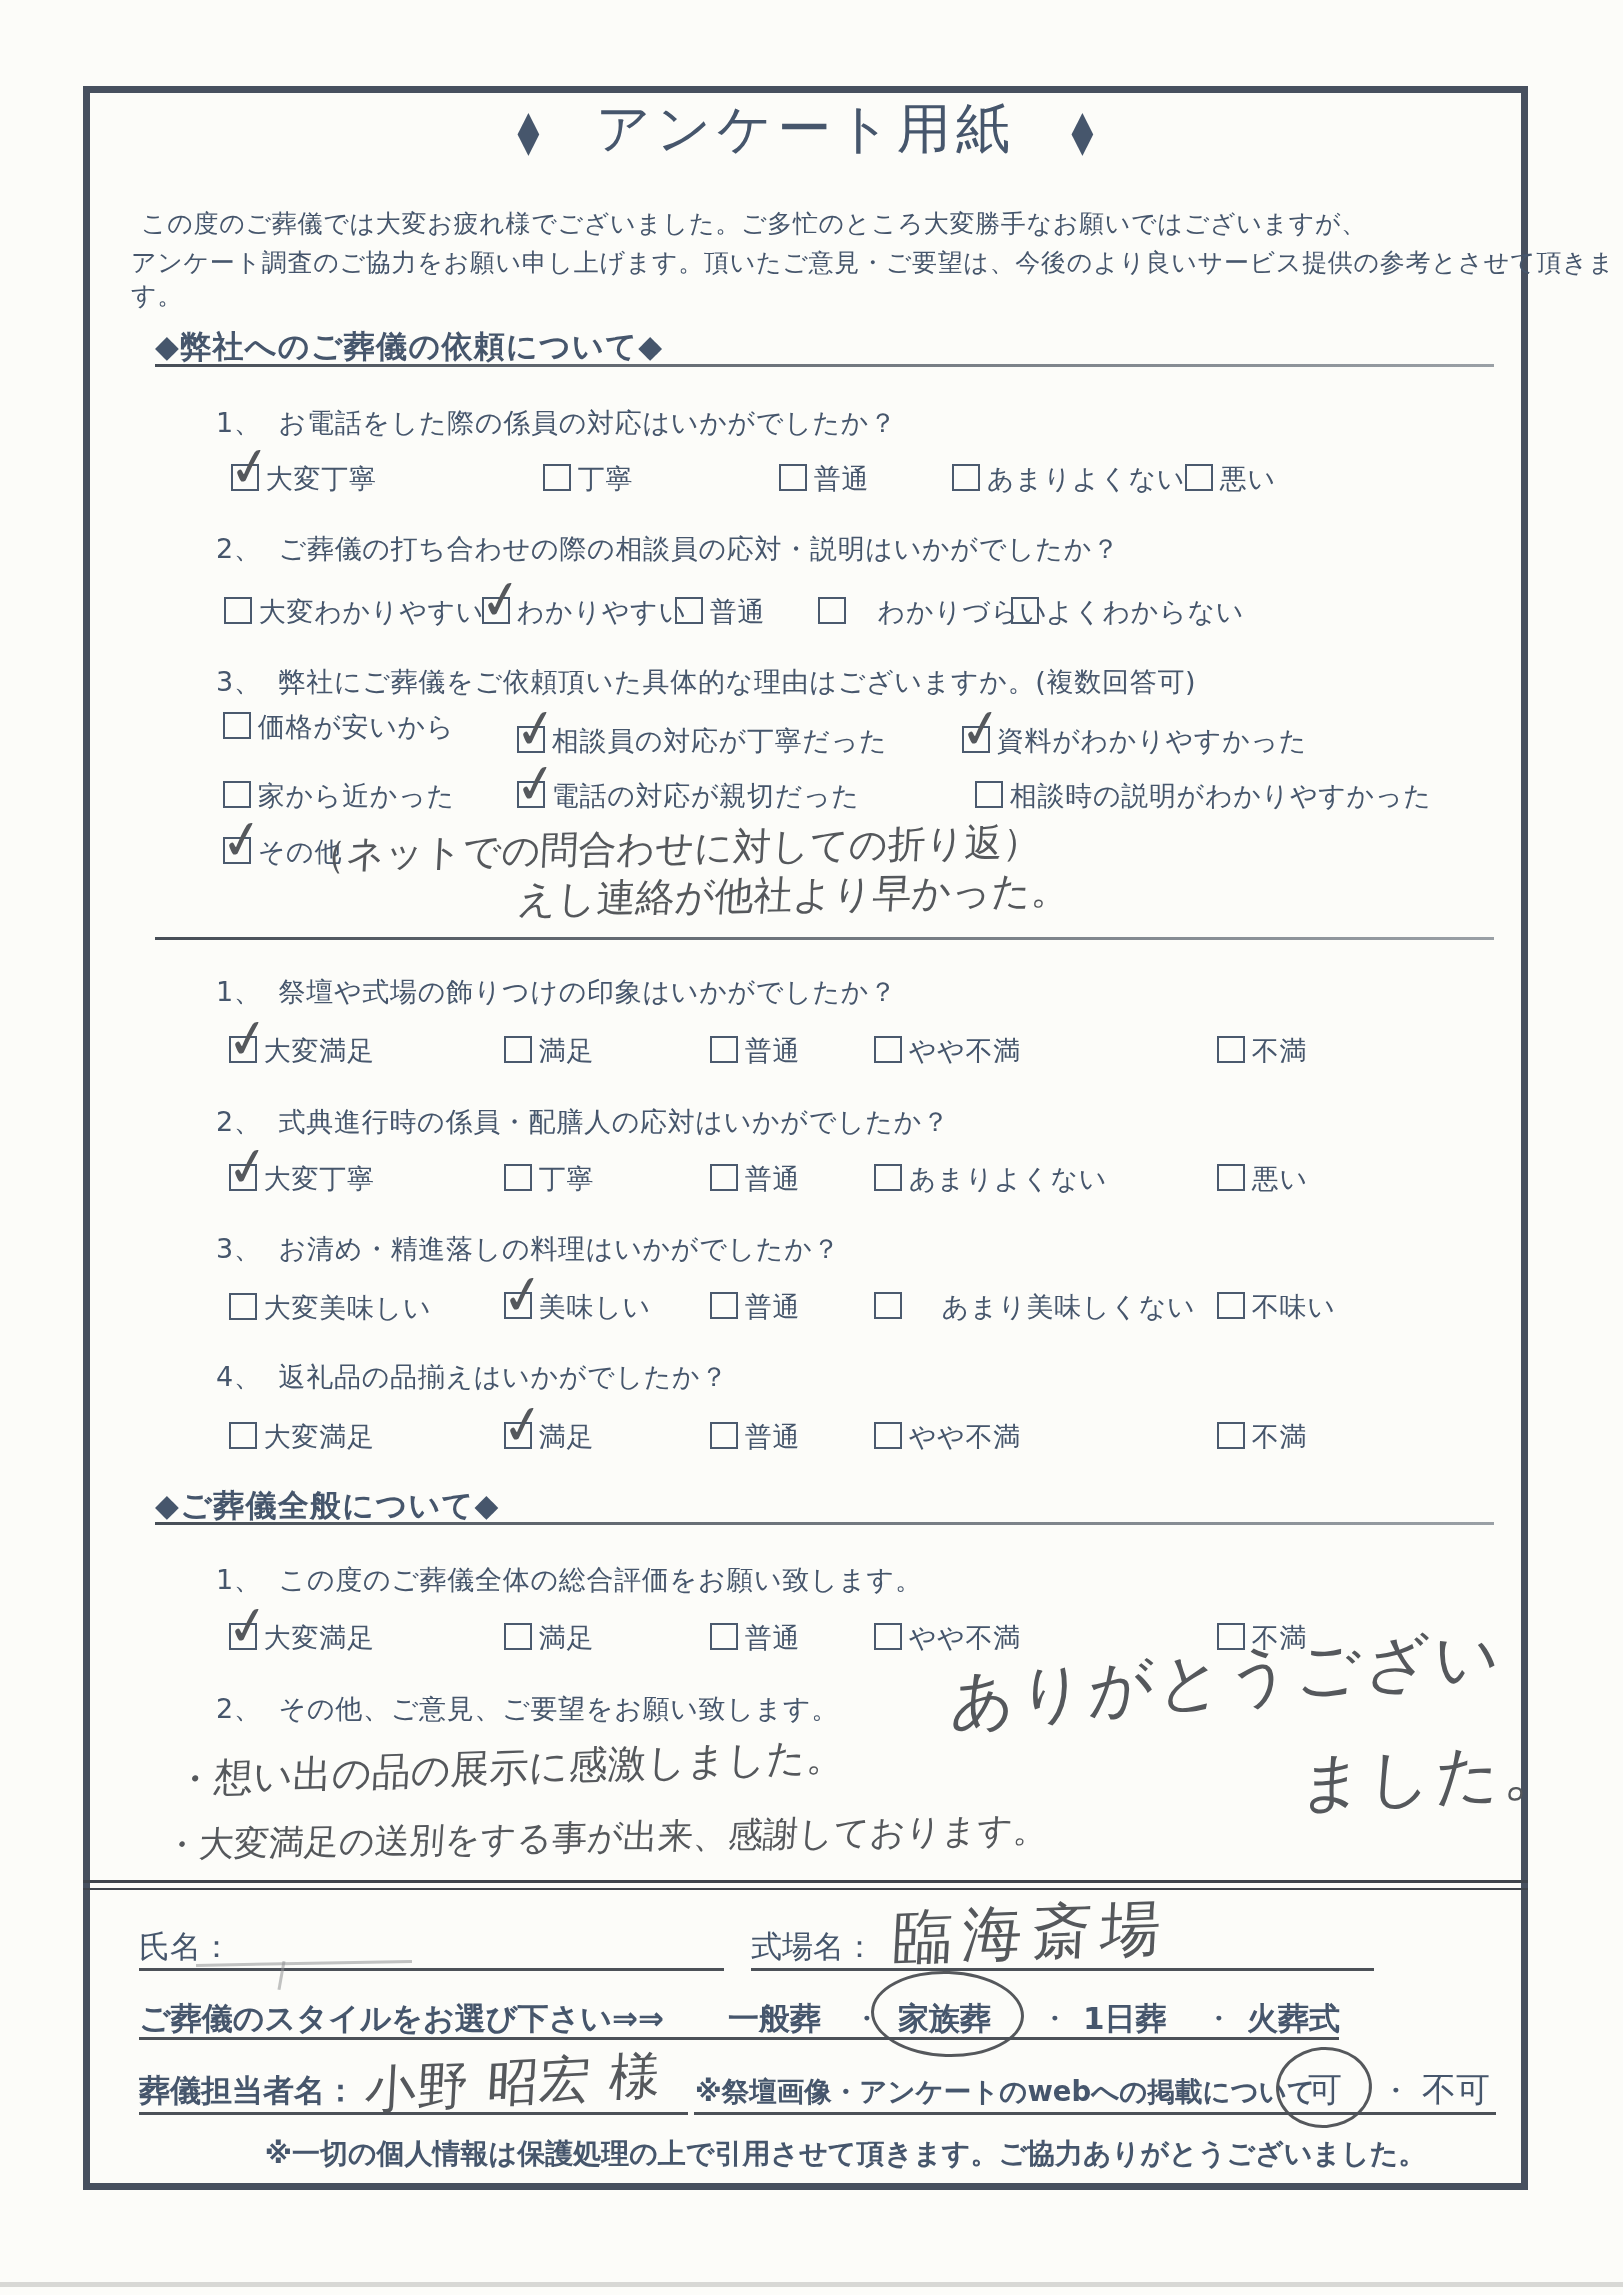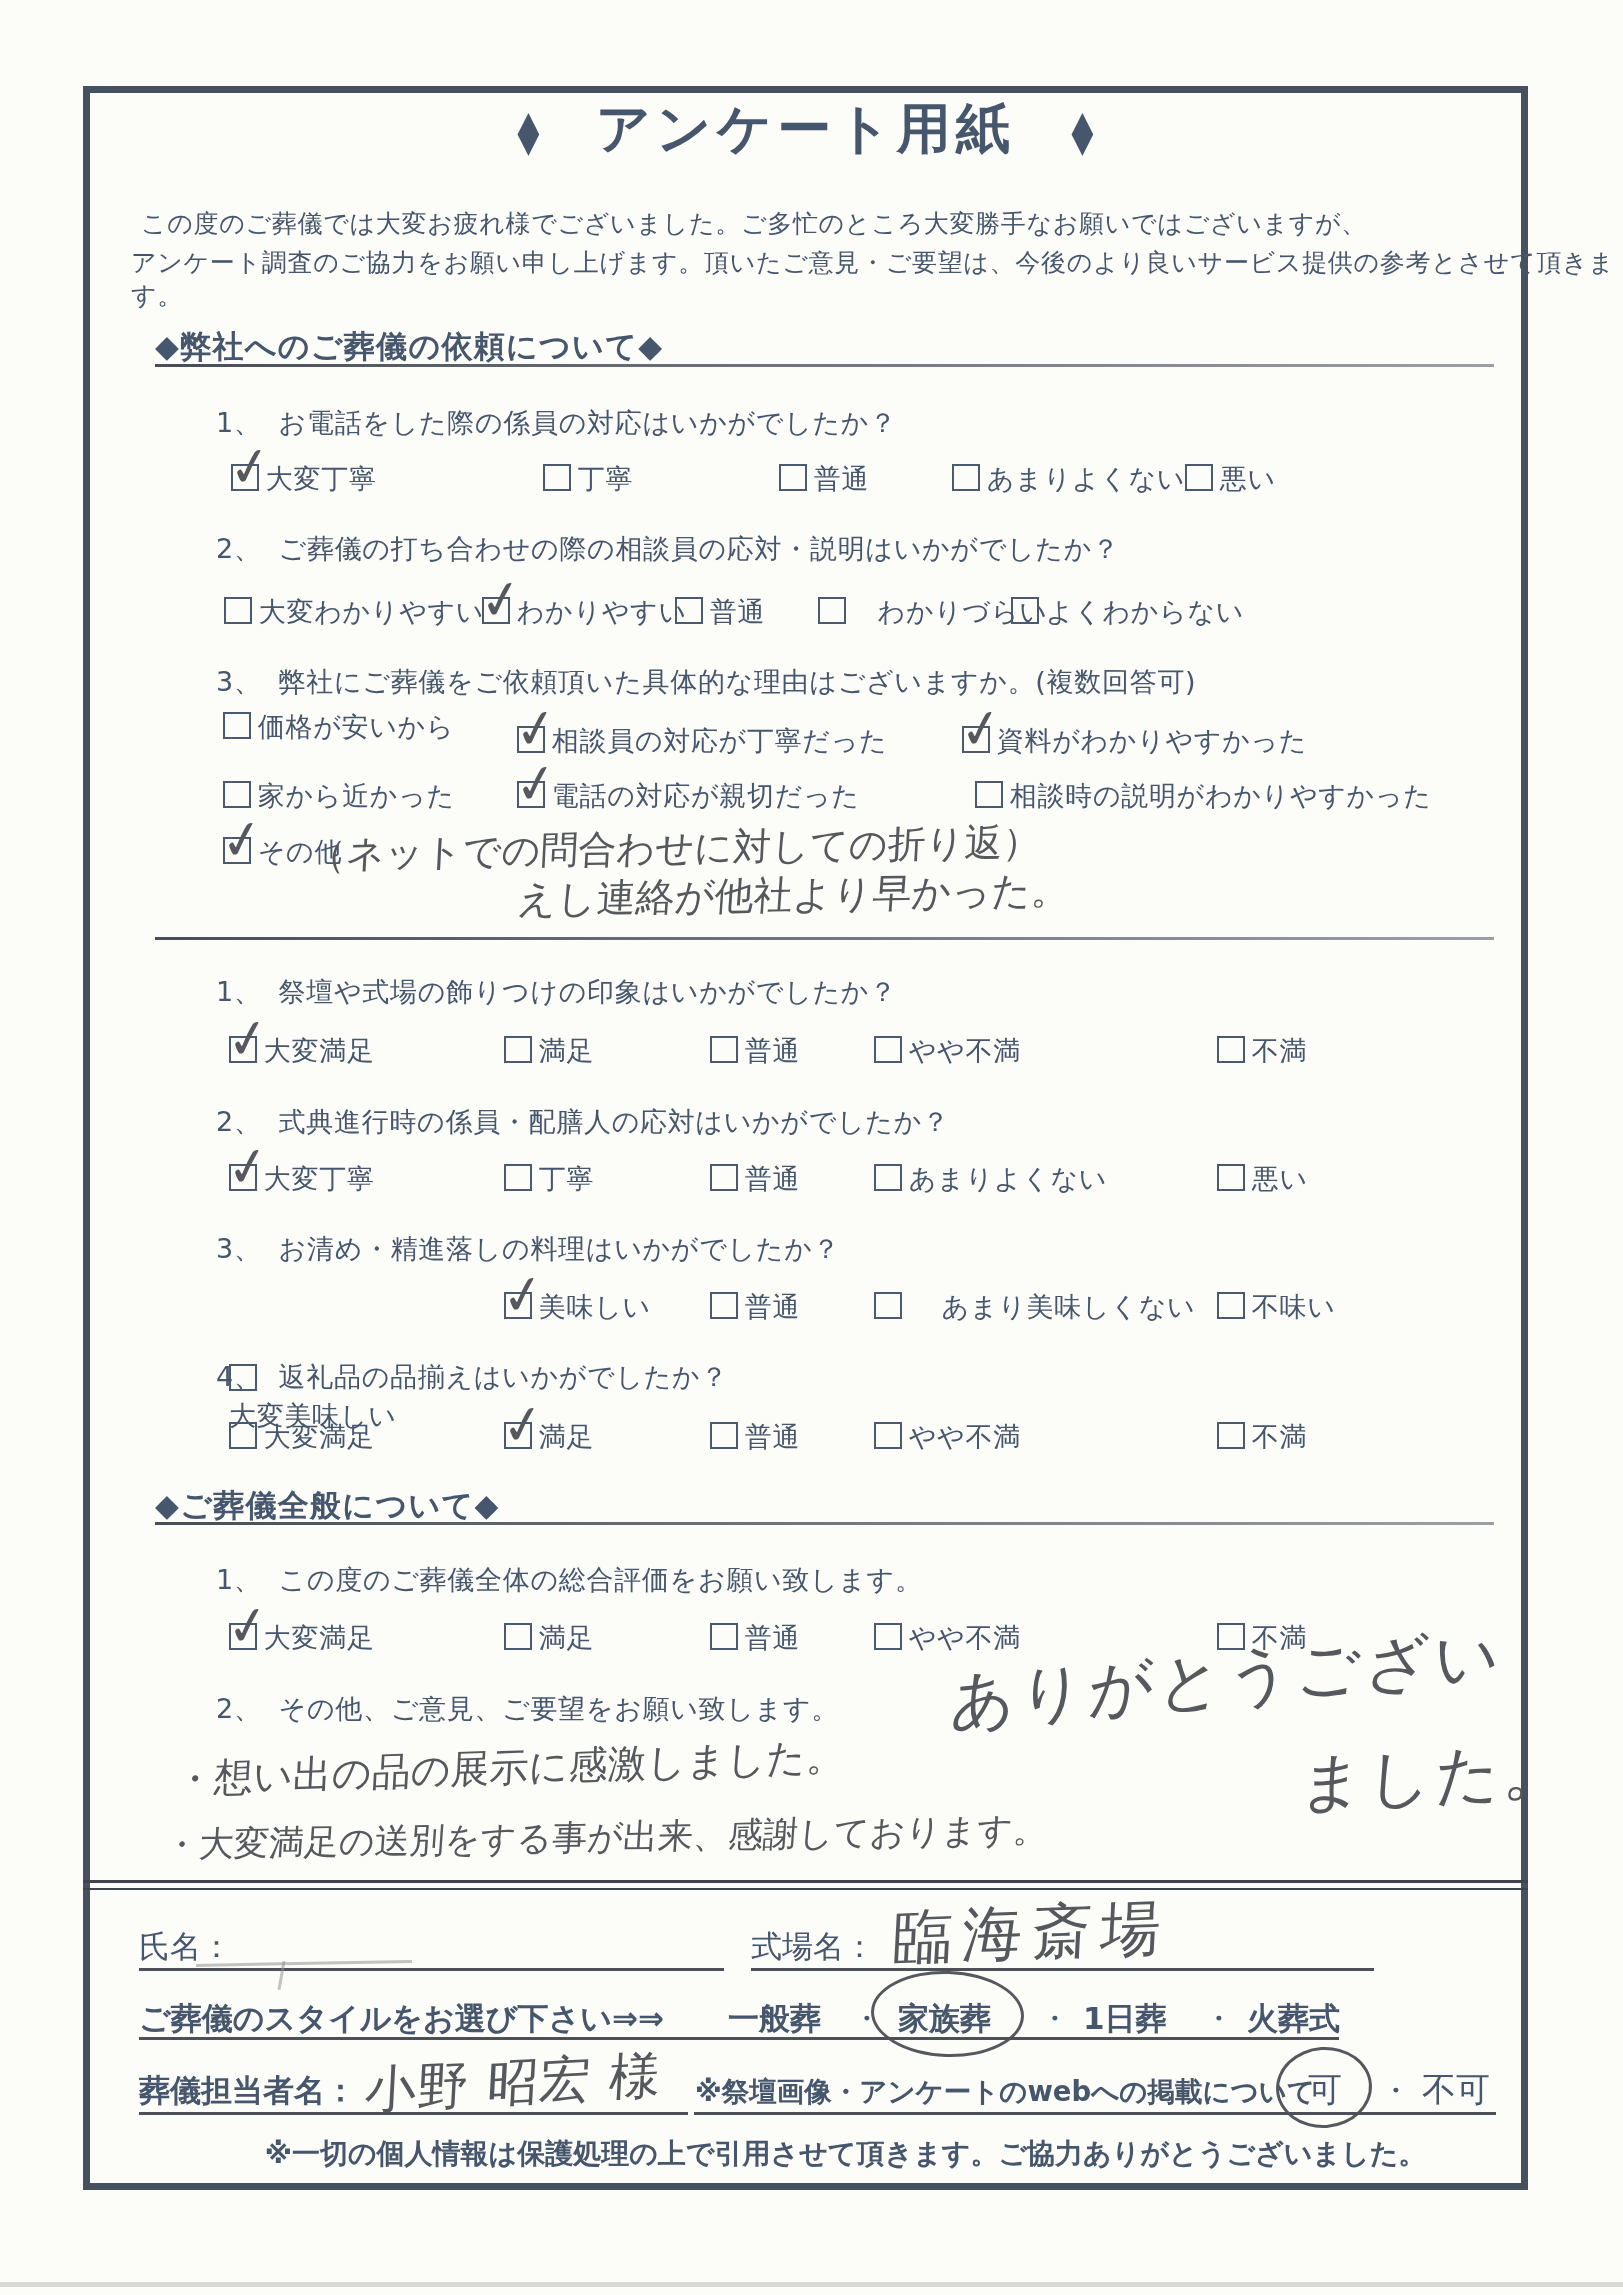--- a/index.html
+++ b/index.html
@@ -1,21 +1,21 @@
 <!DOCTYPE html>
 <html style="font-size:10.5px"><head>
 <meta charset="utf-8">
 <style>
   html,body{margin:0;padding:0;background:#e8e8e6;}
   .page{position:relative;width:1623px;height:2295px;background:#fcfcf9;
         font-family:"DejaVu Sans",sans-serif;color:#46566c;overflow:hidden;}
   .abs{position:absolute;}
   .frame{border:7.2px solid #47505f;box-sizing:border-box;}
   .title-row{display:flex;justify-content:center;align-items:center;gap:51px;}
-  .title-text{font-size:54px;font-weight:bold;letter-spacing:5.2px;}
+  .title-text{font-size:54px;font-weight:normal;letter-spacing:5.2px;}
   .diamond{font-size:43px;transform:scaleX(.66) scaleY(1.3);}
   .intro{font-size:25px;letter-spacing:0.7px;}
   .sec-head{font-size:31px;font-weight:bold;letter-spacing:1.3px;}
   .sec-line{height:2.6px;background:linear-gradient(90deg,#474e57,#9aa0a6);}
   .q{display:flex;gap:17px;font-size:27px;letter-spacing:0.7px;}
   .qnum{flex:none;}
   .opt{display:flex;align-items:flex-start;gap:7.2px;font-size:27px;letter-spacing:0.7px;}
   .box{width:23.6px;height:23.6px;border:2px solid #4b5a6e;margin-top:2.6px;position:relative;flex:none;background:transparent;}
   .mark{position:absolute;left:-3.9px;top:-23.6px;font-size:50px;font-weight:bold;color:#55585c;
         transform:rotate(-7deg) scaleY(1.1);display:none;line-height:1;}
@@ -197,21 +197,21 @@
   </div>
   <div class="abs opt" style="left:1217px;top:1161px;">
     <span class="box"></span>
     <span>悪い</span>
   </div>
 
   <div class="abs q" style="left:216px;top:1231px;">
     <span class="qnum">3、</span>
     <span>お清め・精進落しの料理はいかがでしたか？</span>
   </div>
-  <div class="abs opt" style="left:229px;top:1361px;flex-direction:column;">
+  <div class="abs opt" style="left:229px;top:1290px;">
     <span class="box"></span>
     <span>大変美味しい</span>
   </div>
   <div class="abs opt checked" style="left:504px;top:1289px;">
     <span class="box">
         <span class="mark">✓</span>
       </span>
     <span>美味しい</span>
   </div>
   <div class="abs opt" style="left:710px;top:1289px;">

